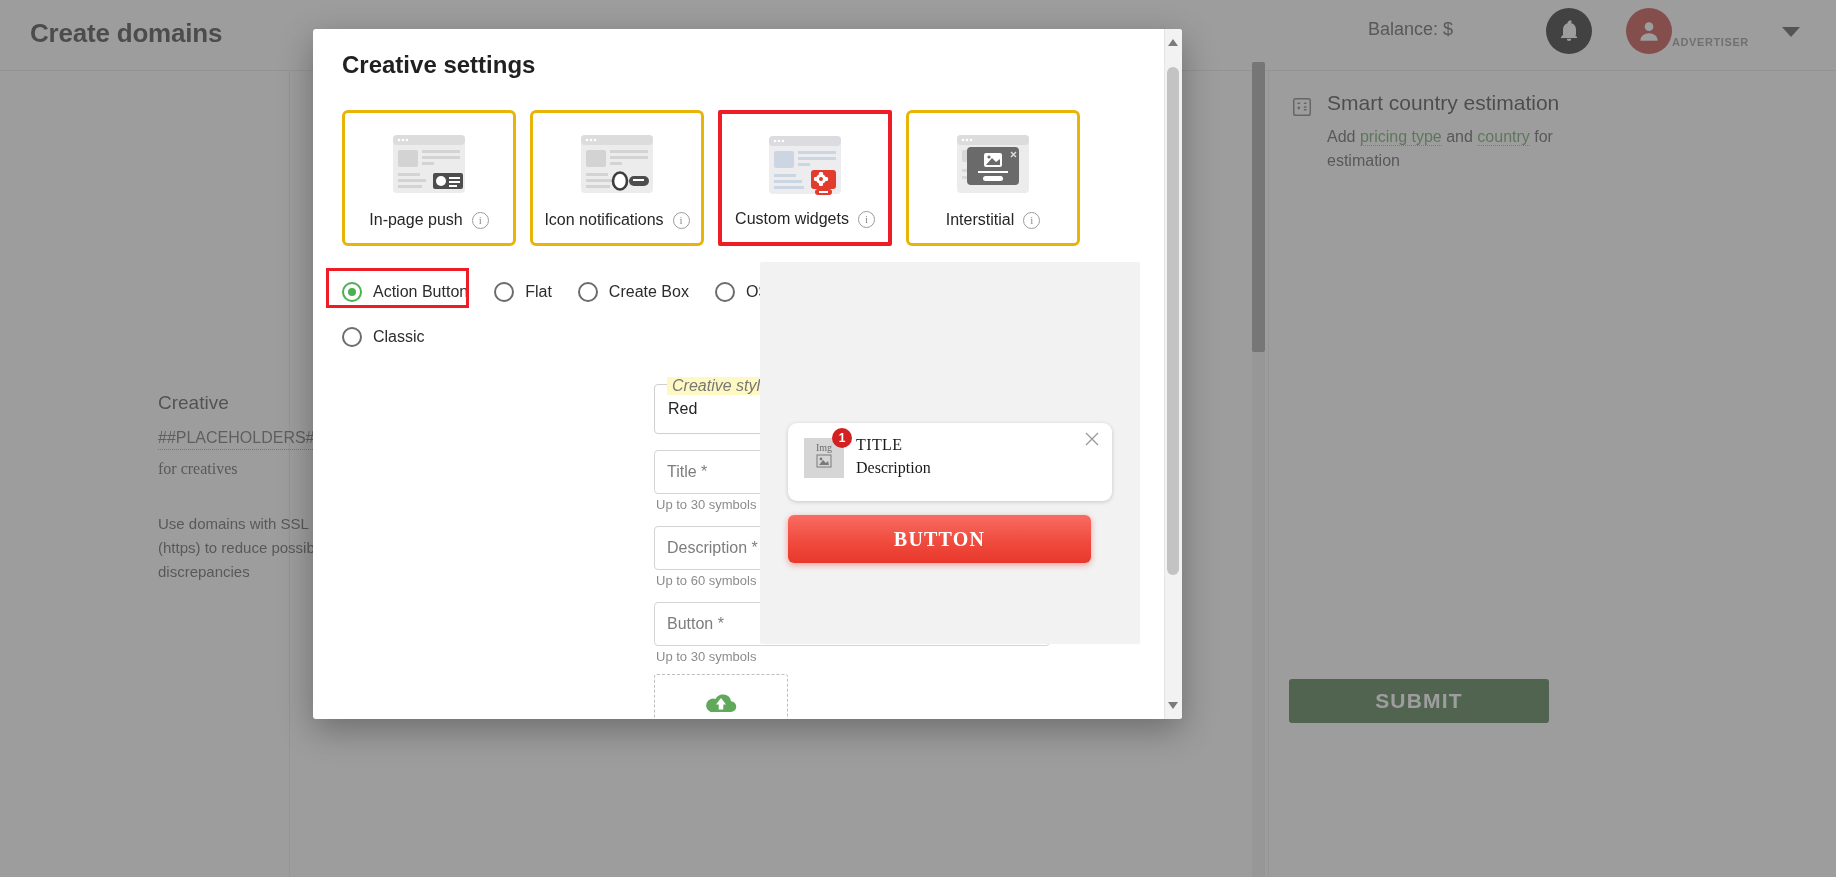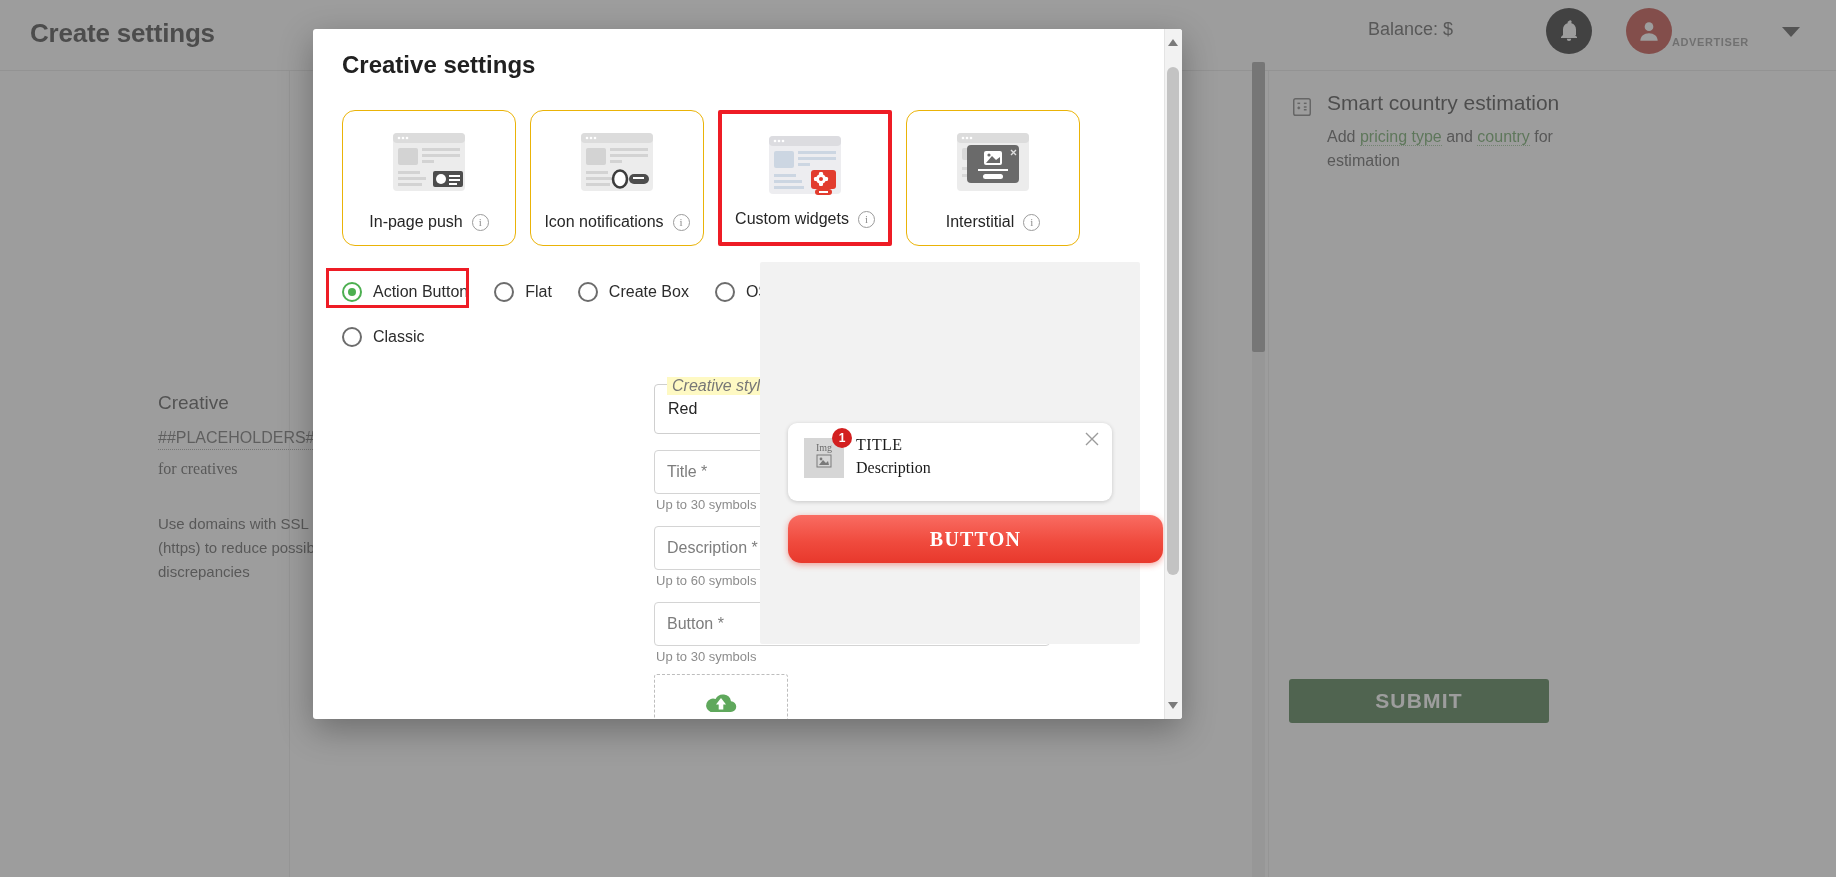--- a/index.html
+++ b/index.html
@@ -95,21 +95,21 @@
     border-left:1px solid #e4e4e4;
   }
   .m-scroll-thumb { position:absolute; right:3px; top:38px; width:12px; height:508px; background:#c3c3c3; border-radius:6px; }
   .m-arrow { position:absolute; right:3px; width:12px; height:12px; }
   .m-arrow.up { top:8px; }
   .m-arrow.dn { bottom:8px; }
 
   
   .type-row { position:absolute; left:29px; top:81px; display:flex; gap:14px; }
   .type-card {
-    width:174px; height:136px; border:1px solid #eab308; border-radius:13px;
+    width:174px; height:136px; border:3px solid #eab308; border-radius:6px;
     background:#fff; display:flex; flex-direction:column; align-items:center;
     justify-content:flex-start; padding-top:16px; cursor:pointer; position:relative;
   }
   .type-card.selected { border:4px solid #ee1c25; border-radius:2px; }
   .type-thumb { width:92px; height:74px; }
   .type-label-row { position:absolute; bottom:14px; display:flex; align-items:center; gap:9px; }
   .type-label { font-size:16px; color:#262626; }
   .info-i {
     width:17px; height:17px; border-radius:50%; border:1px solid #9b9b9b;
     color:#8c8c8c; font-size:11px; line-height:15px; text-align:center;
@@ -178,35 +178,35 @@
   }
   .pv-badge {
     position:absolute; left:44px; top:5px; width:20px; height:20px; border-radius:50%;
     background:#d32020; color:#fff; font-size:12px; font-weight:bold;
     line-height:20px; text-align:center;
   }
   .pv-title { position:absolute; left:68px; top:13px; font-family:"Liberation Serif", serif; font-size:16px; color:#1a1a1a; letter-spacing:.4px; }
   .pv-desc { position:absolute; left:68px; top:36px; font-family:"Liberation Serif", serif; font-size:16px; color:#1a1a1a; }
   .pv-close { position:absolute; right:12px; top:8px; width:16px; height:16px; cursor:pointer; }
   .pv-btn {
-    position:absolute; left:28px; top:253px; width:375px; height:48px;
-    border-radius:13px; border:none; cursor:pointer;
+    position:absolute; left:28px; top:253px; width:303px; height:48px;
+    border-radius:6px; border:none; cursor:pointer;
     background:linear-gradient(180deg,#f96c62 0%, #f04b3e 55%, #e8382c 100%);
     color:#fff; font-family:"Liberation Serif", serif; font-weight:bold;
     font-size:20px; letter-spacing:1.2px;
     box-shadow:0 2px 6px rgba(230,60,45,.45);
   }
 </style>
 </head>
 <body>
 
 <div id="bg-page">
 
   <div class="bg-header">
-    <div class="bg-title">Create settings</div>
+    <div class="bg-title">Create domains</div>
     <div class="bg-balance">Balance:  $</div>
 
     <div class="bell">
       <svg width="24" height="24" viewBox="0 0 24 24" fill="#fff">
           <path d="M12 22a2.2 2.2 0 0 0 2.2-2.2H9.8A2.2 2.2 0 0 0 12 22zm7-6v-5.5c0-3.2-1.8-5.6-4.6-6.3v-.7A1.4 1.4 0 0 0 12 2a1.4 1.4 0 0 0-1.4 1.5v.7C7.8 4.9 6 7.3 6 10.5V16l-2 2v1h16v-1l-2-2z"></path>
         </svg>
     </div>
 
     <div class="avatar">
       <svg width="26" height="26" viewBox="0 0 24 24" fill="#fff">

